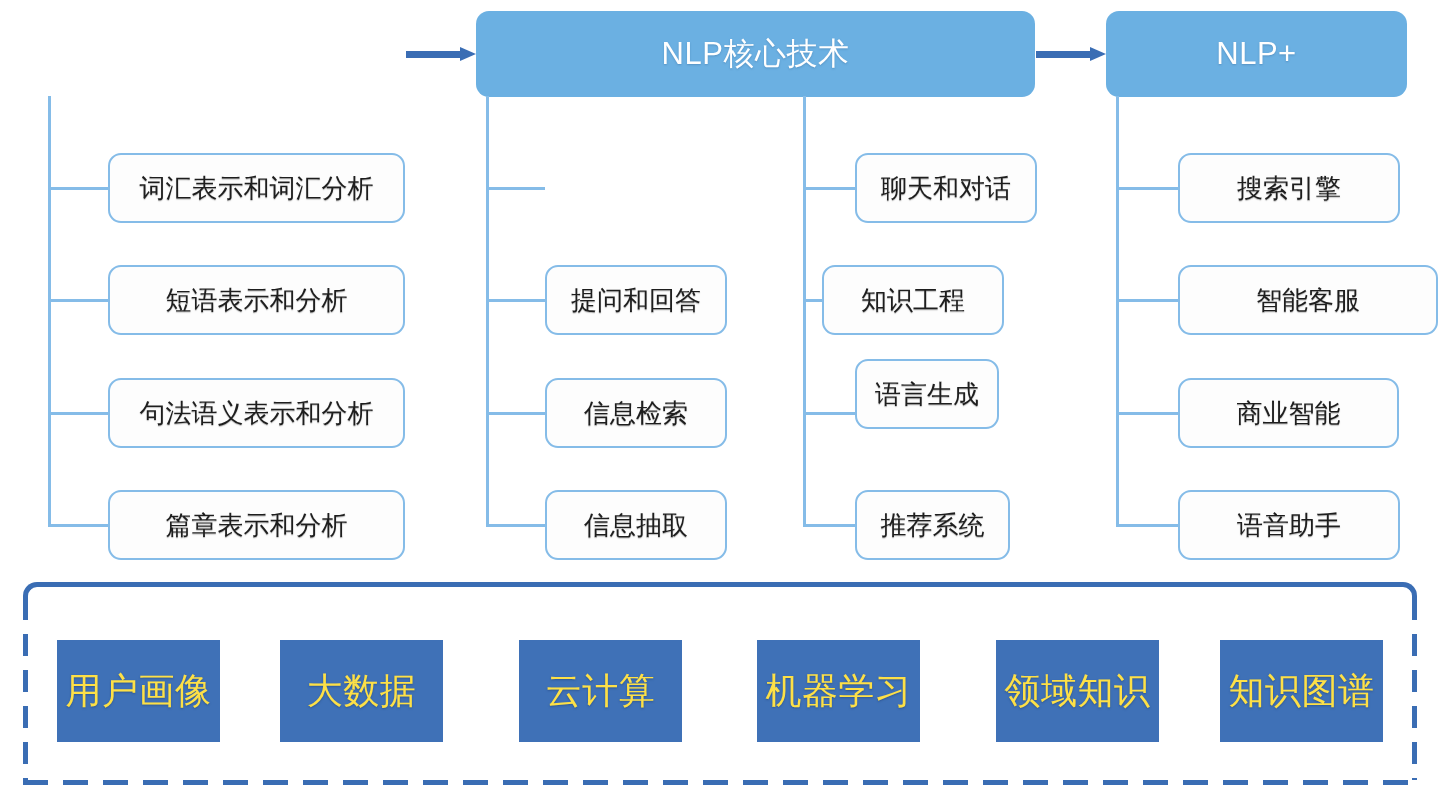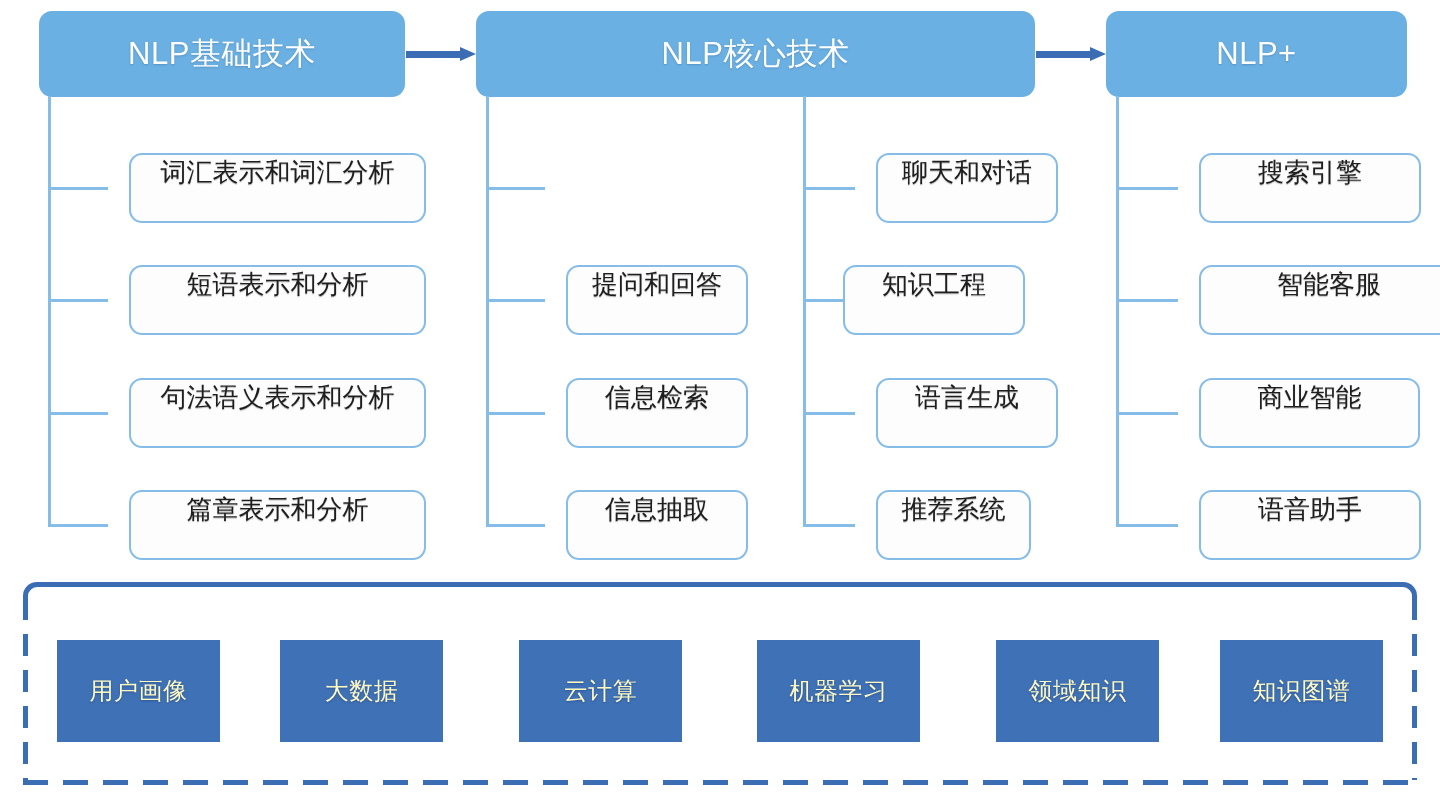--- a/index.html
+++ b/index.html
@@ -70,27 +70,26 @@
   }
 
   
   .leaf-box {
     position: absolute;
     box-sizing: border-box;
     background: #FDFDFD;
     border: 2px solid #85BCE8;
     border-radius: 13px;
     display: flex;
-    align-items: flex-start;
+    align-items: center;
     justify-content: center;
     font-size: 26px;
     color: #1E1E1E;
     text-shadow: 0 1px 1px rgba(130,130,130,0.55);
     white-space: nowrap;
-    margin-left: 21px;
   }
 
   
   .foundation {
     position: absolute;
     box-sizing: border-box;
   }
   .found-edge-top {
     position: absolute;
     background: #3A6DB4;
@@ -129,35 +128,32 @@
   }
 
   
   .found-tile {
     position: absolute;
     box-sizing: border-box;
     background: #3F71B7;
     display: flex;
     align-items: center;
     justify-content: center;
-    color: #fef9c3;
-    font-size: 24px;
+    color: #fde047;
+    font-size: 36px;
     letter-spacing: 0.5px;
     text-shadow: 0 1px 2px rgba(30,60,110,0.5);
     white-space: nowrap;
   }
 </style>
 </head>
 <body>
 
 <div id="canvas">
 
-  <div class="header-box" style="left:39px; top:11px; width:366px; height:86px;">
-    <span>NLP基础技术</span>
-  </div>
 
   <div class="header-box" style="left:476px; top:11px; width:559px; height:86px;">
     <span>NLP核心技术</span>
   </div>
 
   <div class="header-box" style="left:1106px; top:11px; width:301px; height:86px;">
     <span>NLP+</span>
   </div>
 
   <div class="arrow" style="left:406px; top:47px; width:70px;">
@@ -210,21 +206,21 @@
   <div class="stub" style="left:803px; top:299px; width:52px;"></div>
   <div class="stub" style="left:803px; top:412px; width:52px;"></div>
   <div class="stub" style="left:803px; top:524px; width:52px;"></div>
 
   <div class="leaf-box" style="left:855px; top:153px; width:182px; height:70px;">
     <span>聊天和对话</span>
   </div>
   <div class="leaf-box" style="left:822px; top:265px; width:182px; height:70px;">
     <span>知识工程</span>
   </div>
-  <div class="leaf-box" style="left:855px; top:378px; width:182px; height:70px;">
+  <div class="leaf-box" style="left:855px; top:359px; width:144px; height:70px;">
     <span>语言生成</span>
   </div>
   <div class="leaf-box" style="left:855px; top:490px; width:155px; height:70px;">
     <span>推荐系统</span>
   </div>
 
   <div class="trunk" style="left:1116px; top:96px; width:3px; height:430px;"></div>
   <div class="stub" style="left:1116px; top:187px; width:62px;"></div>
   <div class="stub" style="left:1116px; top:299px; width:62px;"></div>
   <div class="stub" style="left:1116px; top:412px; width:62px;"></div>

